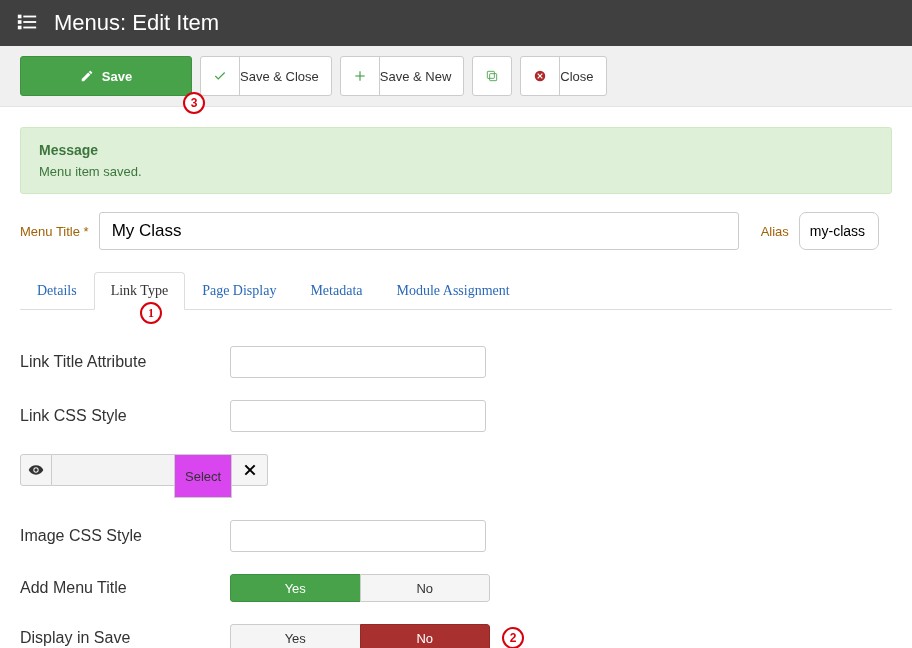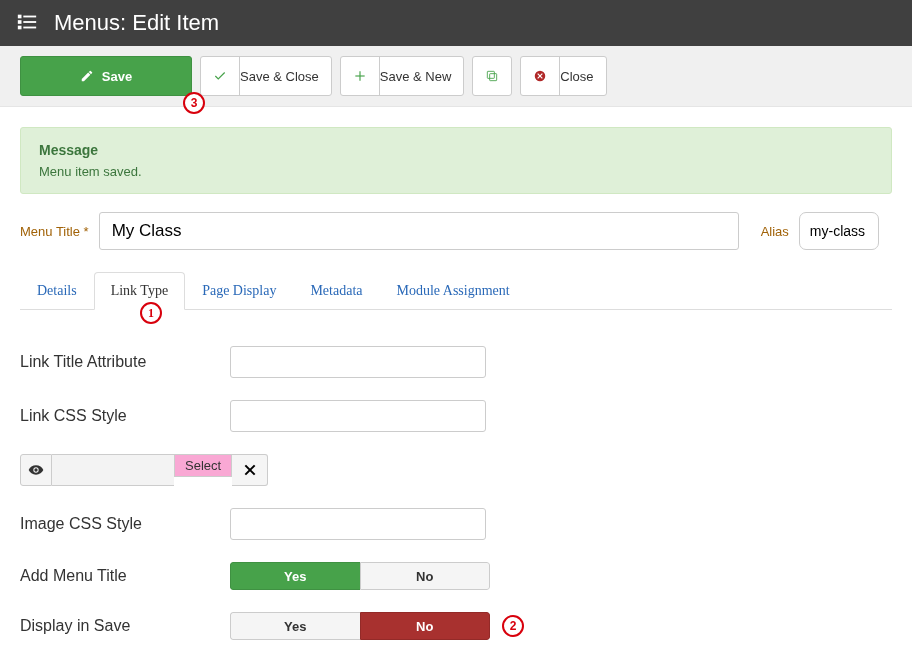--- a/index.html
+++ b/index.html
@@ -29,23 +29,23 @@
 .alias-input { height: 38px; border: 1px solid #ccc; border-radius: 7px; padding: 0 10px; font-size: 14px; width: 80px; }
 .tabs { display: flex; border-bottom: 1px solid #ddd; margin-bottom: 36px; position: relative; font-family: Liberation Serif, serif; }
 .tab { padding: 10px 16px; color: #2a69b8; cursor: pointer; border: 1px solid transparent; border-bottom: none; margin-bottom: -1px; font-size: 14px; }
 .tab.active { border-color: #ddd; border-bottom: 1px solid #fff; border-radius: 4px 4px 0 0; color: #333; background: #fff; }
 .form-row { display: flex; align-items: center; margin-bottom: 22px; position: relative; }
 .form-label { width: 210px; font-size: 16px; color: #333; }
 .text-input { width: 256px; height: 32px; border: 1px solid #ccc; border-radius: 3px; padding: 0 8px; }
 .media-group { display: flex; }
 .media-eye { width: 32px; height: 32px; border: 1px solid #ccc; background: #f5f5f5; border-radius: 3px 0 0 3px; display: flex; align-items: center; justify-content: center; }
 .media-blank { width: 122px; height: 32px; border-top: 1px solid #ccc; border-bottom: 1px solid #ccc; background: #f3f3f3; }
-.media-select { height: 23px; border: 1px solid #ccc; background: #f9a8d4; padding: 6px 10px; display: flex; align-items: center; cursor: pointer; }
+.media-select { height: 44px; border: 1px solid #ccc; background: #d946ef; padding: 6px 10px; display: flex; align-items: center; cursor: pointer; }
 .media-clear { width: 36px; height: 32px; border: 1px solid #ccc; border-left: none; background: #f5f5f5; border-radius: 0 3px 3px 0; display: flex; align-items: center; justify-content: center; cursor: pointer; }
-.toggle { display: flex; width: 260px; border-radius: 3px; overflow: hidden; font-weight: bold; }
+.toggle { display: flex; width: 260px; border-radius: 3px; overflow: hidden; }
 .toggle-opt { flex: 1; height: 28px; display: flex; align-items: center; justify-content: center; border: 1px solid #ccc; cursor: pointer; background: #f5f5f5; font-size: 13px; }
 .toggle-opt:first-child { border-radius: 3px 0 0 3px; border-right: none; }
 .toggle-opt:last-child { border-radius: 0 3px 3px 0; }
 .toggle-opt.sel-green { background: #47a24a; border-color: #3f9142; color: #fff; }
 .toggle-opt.sel-red { background: #a8312f; border-color: #932a28; color: #fff; }
 </style>
 </head>
 <body>
 
 <div class="header">

